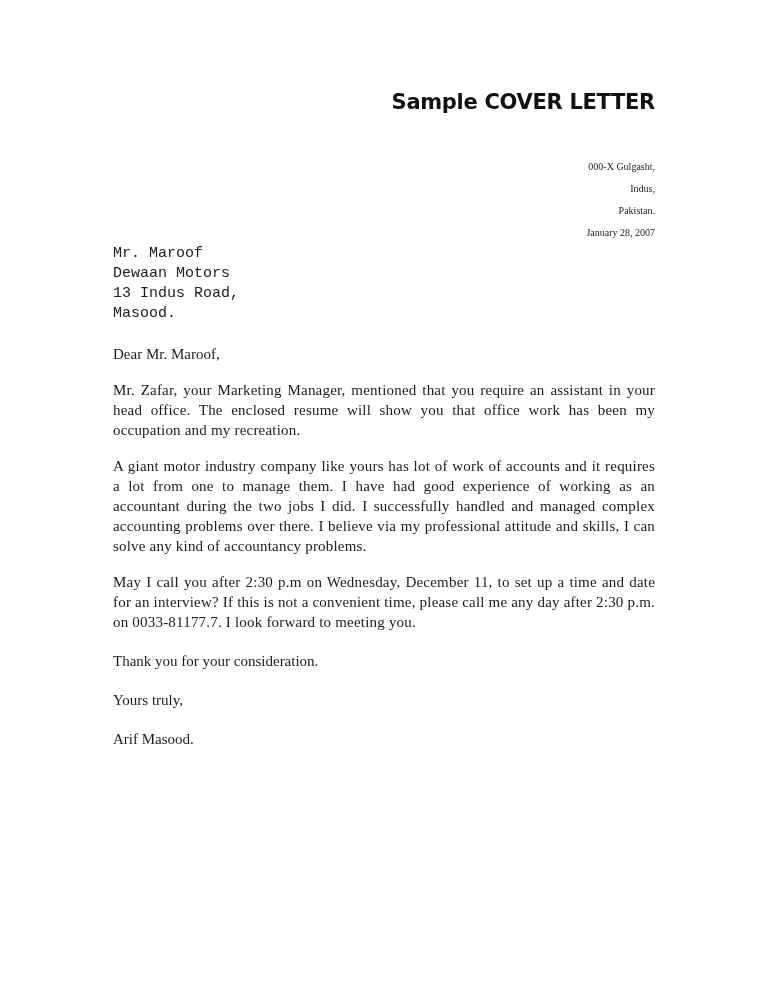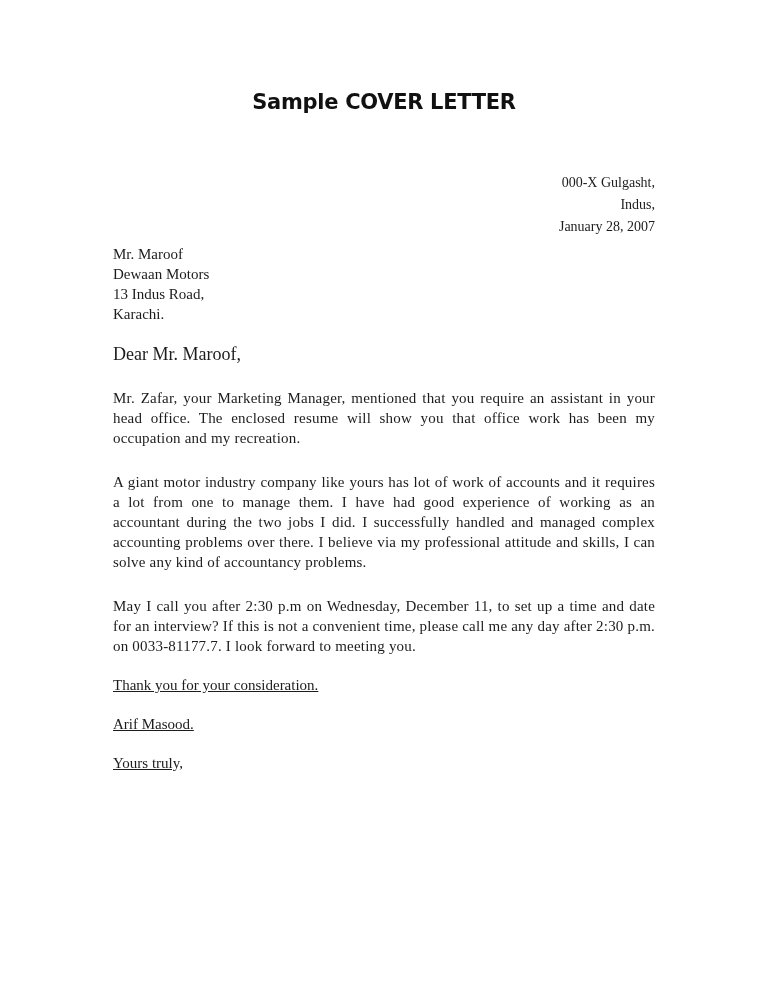--- a/index.html
+++ b/index.html
@@ -15,86 +15,87 @@
   }
   .page {
     width: 768px;
     height: 994px;
     background: #ffffff;
     padding: 0 113px;
     position: relative;
   }
   .doc-title {
     margin-top: 88px;
-    text-align: center;
+    text-align: right;
     font-family: "DejaVu Sans", sans-serif;
     font-weight: bold;
     font-size: 21px;
     line-height: 28px;
     letter-spacing: -0.3px;
     color: #111111;
   }
   .sender-block {
-    margin-top: 56px;
+    margin-top: 40px;
     text-align: right;
-    font-size: 14px;
+    font-size: 10px;
     line-height: 22px;
   }
   .recipient-block {
-    margin-top: 6px;
+    margin-top: 0;
     text-align: left;
     font-size: 15px;
     line-height: 20px;
+    font-family: Liberation Mono, monospace;
   }
   .salutation {
     margin-top: 20px;
-    font-size: 18px;
+    font-size: 15px;
     line-height: 20px;
   }
   .para {
-    margin-top: 24px;
+    margin-top: 16px;
     font-size: 15px;
     line-height: 20px;
     text-align: justify;
     letter-spacing: 0.2px;
   }
   .closing-line {
     margin-top: 19px;
     font-size: 15px;
     line-height: 20px;
-    text-decoration: underline;
   }
 </style>
 </head>
 <body>
 
 <div class="page">
 
   <div class="doc-title">Sample COVER LETTER</div>
 
   <div class="sender-block">
     <div>000-X Gulgasht,</div>
     <div>Indus,</div>
+    <div>Pakistan.</div>
     <div>January 28, 2007</div>
   </div>
 
   <div class="recipient-block">
     <div>Mr. Maroof</div>
     <div>Dewaan Motors</div>
     <div>13 Indus Road,</div>
-    <div>Karachi.</div>
+    <div>Masood.</div>
   </div>
 
   <div class="salutation">Dear Mr. Maroof,</div>
 
   <p class="para">Mr. Zafar, your Marketing Manager, mentioned that you require an assistant in your head office. The enclosed resume will show you that office work has been my occupation and my recreation.</p>
 
   <p class="para">A giant motor industry company like yours has lot of work of accounts and it requires a lot from one to manage them. I have had good experience of working as an accountant during the two jobs I did. I successfully handled and managed complex accounting problems over there. I believe via my professional attitude and skills, I can solve any kind of accountancy problems.</p>
 
   <p class="para">May I call you after 2:30 p.m on Wednesday, December 11, to set up a time and date for an interview? If this is not a convenient time, please call me any day after 2:30 p.m. on 0033-81177.7. I look forward to meeting you.</p>
 
   <div class="closing-line">Thank you for your consideration.</div>
 
+  <div class="closing-line">Yours truly,</div>
+
   <div class="closing-line">Arif Masood.</div>
-
-  <div class="closing-line">Yours truly,</div>
 
 </div>
 
 </body></html>

